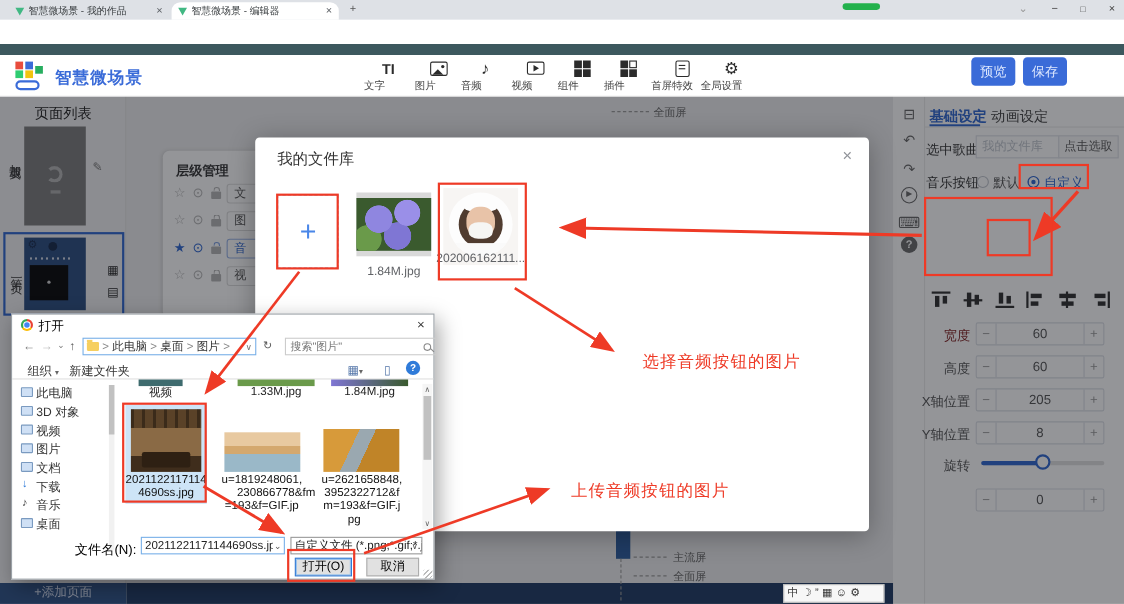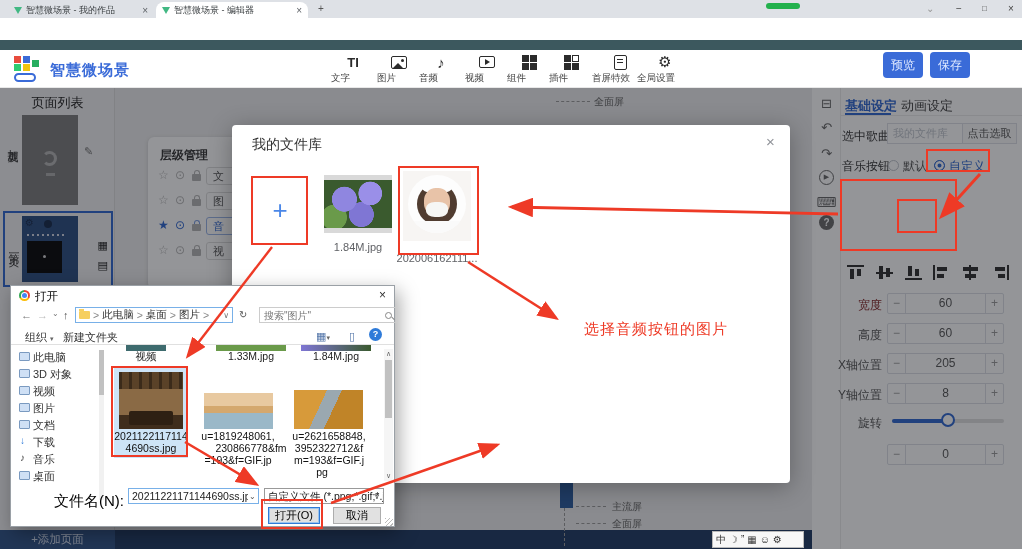--- a/index.html
+++ b/index.html
@@ -169,21 +169,21 @@
   .selbg{position:absolute;left:103px;top:82px;width:74px;height:90px;background:#cde4f7}
   .rest{position:absolute;left:108px;top:86px;width:64px;height:57px;background:linear-gradient(#5a4228 0 30%,#8a6a45 30% 75%,#3f2d1c 75% 100%);overflow:hidden}
   .rest::before{content:"";position:absolute;left:0;top:0;width:64px;height:17px;background:repeating-linear-gradient(90deg,rgba(0,0,0,.35) 0 3px,transparent 3px 10px)}
   .rest::after{content:"";position:absolute;left:10px;bottom:4px;width:44px;height:14px;background:#2e2013;border-radius:2px}
   .lake{position:absolute;left:193px;top:107px;width:69px;height:36px;background:linear-gradient(#e8c9a0 0 35%,#d4a86e 35% 55%,#9ab8c8 55% 100%)}
   .autumn{position:absolute;left:283px;top:104px;width:69px;height:39px;background:linear-gradient(115deg,#d79a3a 0 38%,#9aa8b0 38% 55%,#c08428 55% 100%)}
   .flabel{position:absolute;font-size:10.5px;color:#111;text-align:center;white-space:nowrap}
   .fsb{position:absolute;left:373px;top:63px;width:9px;height:132px;background:#f5f5f5;font-size:7px;color:#666;text-align:center}
   .fsb .thumbpiece{position:absolute;left:1px;top:11px;width:7px;height:58px;background:#c1c1c1}
   .fnrow{position:absolute;left:0;top:200px;width:383px;height:42px}
-  .fnlabel{position:absolute;left:28px;top:6px;width:85px;text-align:right;font-size:15px;color:#000}
+  .fnlabel{position:absolute;left:28px;top:6px;width:85px;text-align:right;font-size:12px;color:#000}
   .fninput{position:absolute;left:117px;top:2px;width:131px;height:16px;border:1px solid #78b0e8;font-size:10.5px;color:#222;padding:0 10px 0 3px;font-family:inherit;outline:none}
   .fncaret{position:absolute;left:238px;top:6px;font-size:8px;color:#555}
   .ftype{position:absolute;left:253px;top:2px;width:120px;height:16px;border:1px solid #999;background:#fff;font-size:10.5px;color:#222;line-height:14px;padding:0 12px 0 3px;overflow:hidden;white-space:nowrap}
   .ftcaret{position:absolute;left:363px;top:6px;font-size:8px;color:#555}
   .dbtn{position:absolute;top:221px;height:17px;background:#e1e1e1;font-size:11px;color:#000;text-align:center;line-height:15px;cursor:pointer}
   .dbtn.focus{border:1px solid #2f7bd9;box-shadow:inset 0 0 0 1px #9cc4ec}
   .dbtn.plain{border:1px solid #adadad}
   .grip{position:absolute;left:374px;top:232px;width:8px;height:8px;background:repeating-linear-gradient(135deg,#bbb 0 1px,transparent 1px 3px)}
   
   #imebar{position:absolute;left:712px;top:531px;width:92px;height:17px;background:#f7f7f7;border:1px solid #b9b9b9;z-index:25;display:flex;align-items:center;gap:3px;padding:0 3px}
@@ -457,21 +457,21 @@
     <div class="mlabel" style="left:80px;top:116px;width:92px">1.84M.jpg</div>
     <div class="nursewrap">
       <div class="nursecirc">
         <span class="nhair"></span>
           <span class="ncap"></span>
           <span class="nface"></span>
           <span class="nmask"></span>
           <span class="nbody"></span>
       </div>
     </div>
-    <div class="mlabel" style="left:160px;top:127px;width:90px">202006162111...</div>
+    <div class="mlabel" style="left:160px;top:104px;width:90px">202006162111...</div>
   </div>
 
   <div id="dialog">
     <span class="chrome"></span>
     <span class="dtitle">打开</span>
     <span class="dx">×</span>
 
     <span class="dnav" style="left:10px">←</span>
     <span class="dnav" style="left:26px;color:#bbb">→</span>
     <span class="dnav" style="left:41px;font-size:8px">⌄</span>
@@ -583,14 +583,15 @@
     <line x1="185" y1="442" x2="256" y2="484" stroke="#ee3a26" stroke-width="2.6" marker-end="url(#ah)"></line>
   </svg>
   <div class="rbox" style="left:251px;top:176px;width:57px;height:69px"></div>
   <div class="rbox" style="left:398px;top:166px;width:81px;height:89px"></div>
   <div class="rbox" style="left:111px;top:366px;width:77px;height:91px"></div>
   <div class="rbox" style="left:261px;top:499px;width:62px;height:30px"></div>
   <div class="rbox" style="left:926px;top:149px;width:64px;height:23px"></div>
   <div class="rbox" style="left:840px;top:179px;width:117px;height:72px"></div>
   <div class="rbox" style="left:897px;top:199px;width:40px;height:34px"></div>
   <div class="rtext" style="left:584px;top:320px">选择音频按钮的图片</div>
+  <div class="rtext" style="left:519px;top:437px">上传音频按钮的图片</div>
 
 </div>
 
 </body></html>

